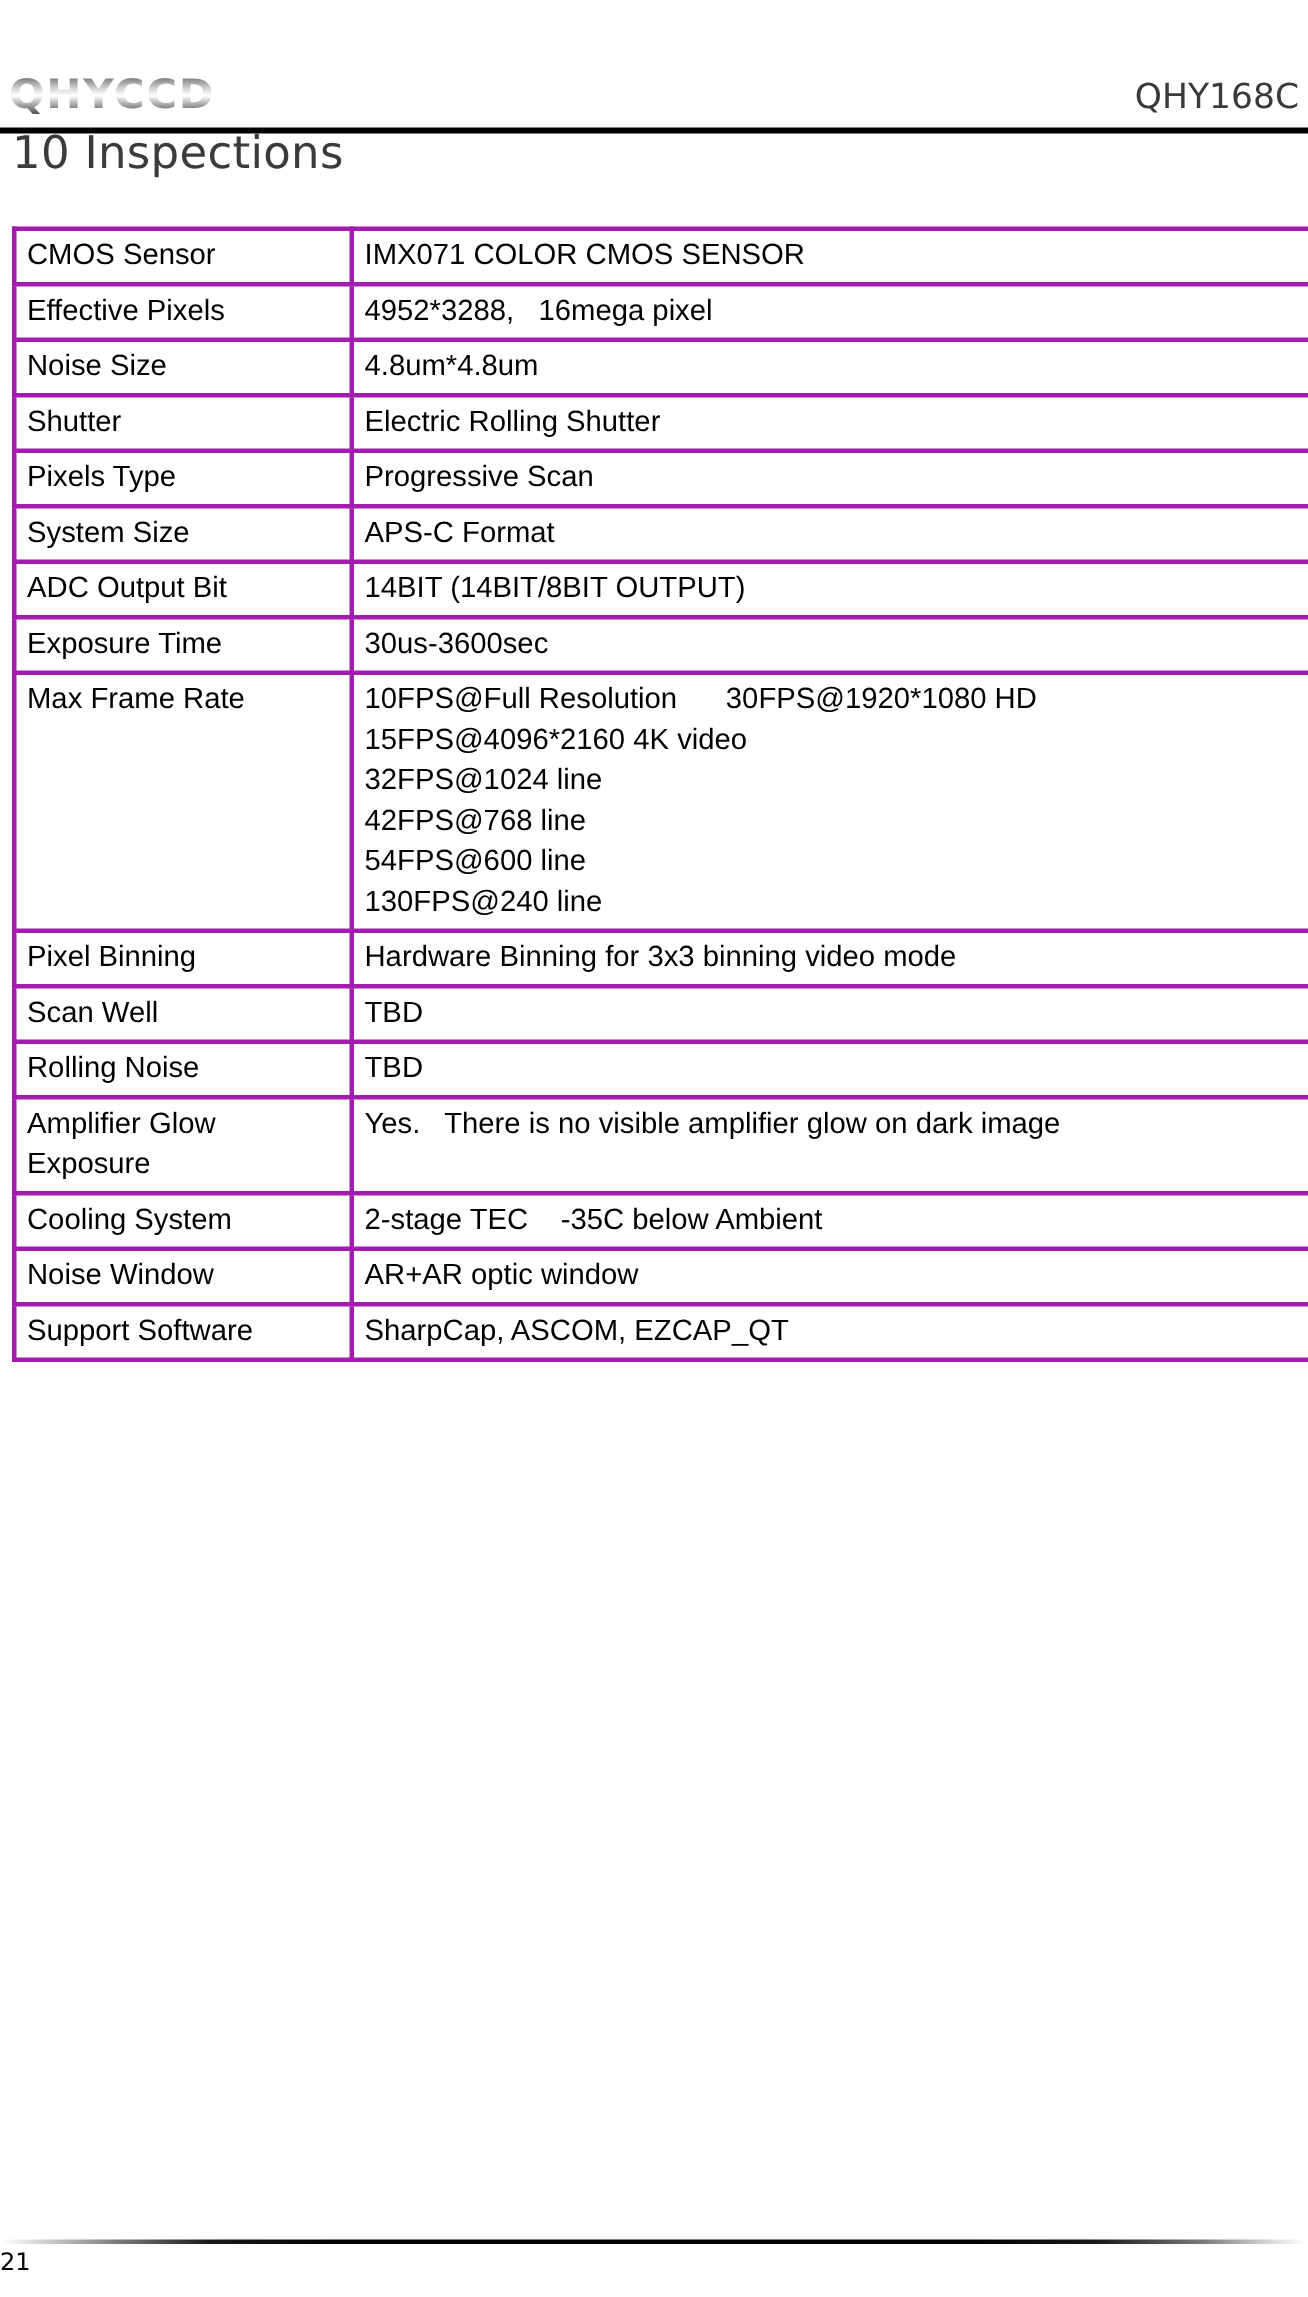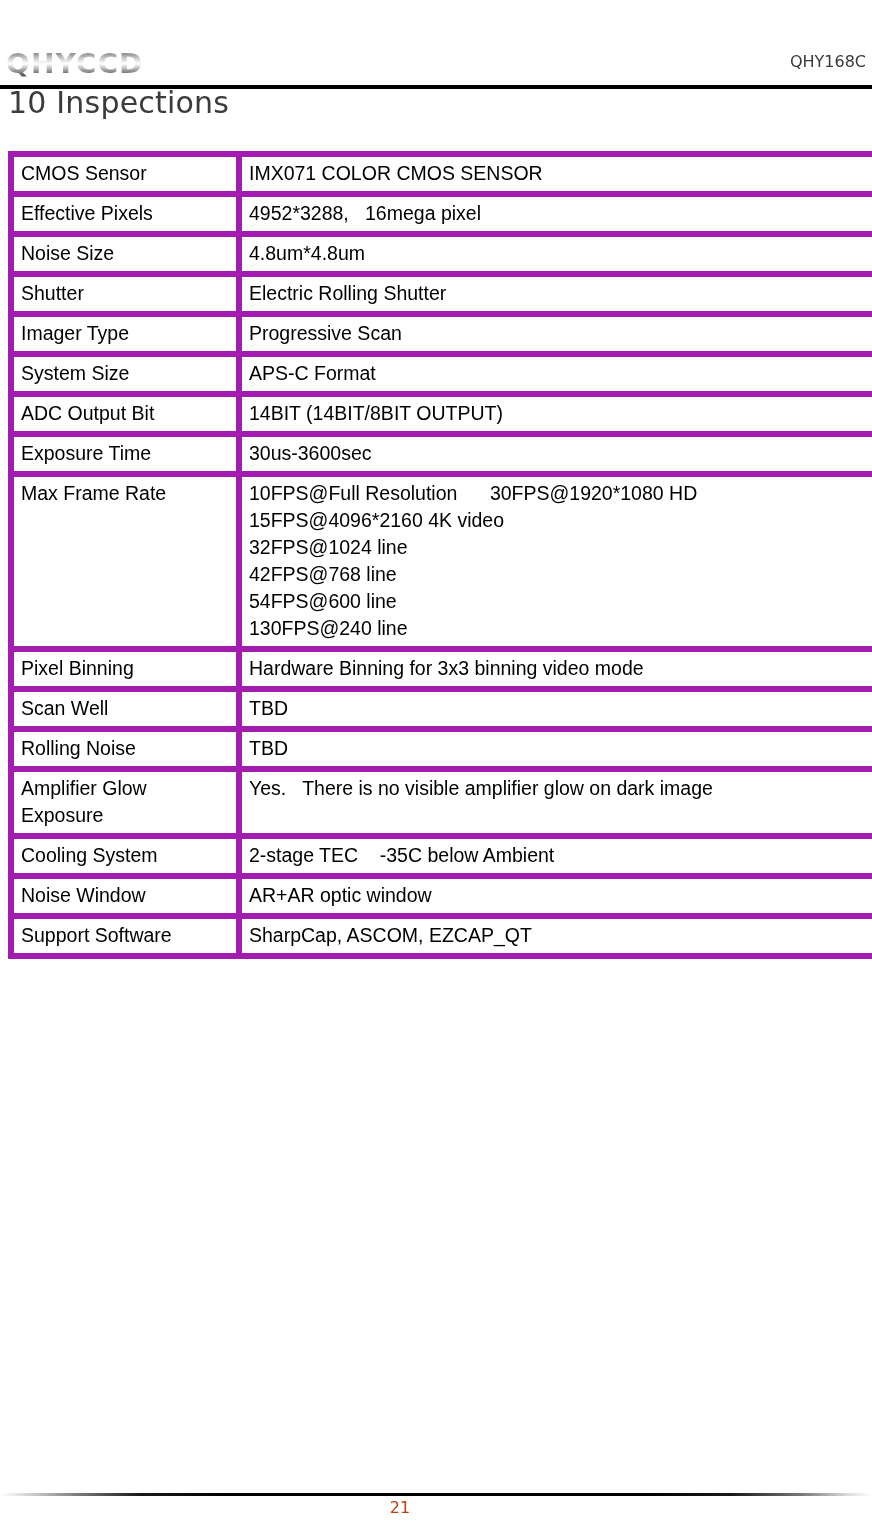--- a/index.html
+++ b/index.html
@@ -66,21 +66,21 @@
     -webkit-text-stroke: 1.1px #6f6f6f;
     transform: scaleX(1.04);
     transform-origin: left center;
     z-index: -1;
   }
   .model-name {
     position: absolute;
     right: 6px;
     top: 4px;
     font-family: "DejaVu Sans", sans-serif;
-    font-size: 16px;
+    font-size: 23px;
     color: #3a3a3a;
     letter-spacing: 0px;
   }
   .header-rule {
     position: absolute;
     left: 0;
     top: 37px;
     width: 872px;
     height: 4px;
     background: #000000;
@@ -105,21 +105,21 @@
     left: 8px;
     top: 151px;
     width: 857px;
     border-collapse: collapse;
     table-layout: fixed;
     font-family: "Liberation Sans", sans-serif;
     font-size: 19.5px;
     color: #000000;
   }
   .spec-table td {
-    border: 6px solid #a21caf;
+    border: 3px solid #a21caf;
     padding: 3px 0 4px 7px;
     vertical-align: top;
     line-height: 27px;
   }
   .spec-table td.label {
     width: 215px;
   }
   .spec-table td.value {
     width: 641px;
   }
@@ -155,24 +155,23 @@
         #1a1a1a 84%,
         #7a7a7a 92%,
         #d7d7d7 97%,
         #ffffff 100%);
   }
   .page-number {
     position: absolute;
     left: 0;
     top: 15px;
     width: 800px;
-    text-align: center;
     font-family: "DejaVu Sans", sans-serif;
     font-size: 16px;
-    color: #c2410c;
+    color: #000000;
   }
 </style>
 </head>
 <body>
 
 <div class="page-header">
   <div class="logo-outline">QHYCCD</div>
   <div class="logo">QHYCCD</div>
   <div class="model-name">QHY168C</div>
   <div class="header-rule"></div>
@@ -209,21 +208,21 @@
       <tr>
         <td class="label">
           <span class="line">Shutter</span>
         </td>
         <td class="value">
           <span class="line">Electric Rolling Shutter</span>
         </td>
       </tr>
       <tr>
         <td class="label">
-          <span class="line">Imager Type</span>
+          <span class="line">Pixels Type</span>
         </td>
         <td class="value">
           <span class="line">Progressive Scan</span>
         </td>
       </tr>
       <tr>
         <td class="label">
           <span class="line">System Size</span>
         </td>
         <td class="value">

